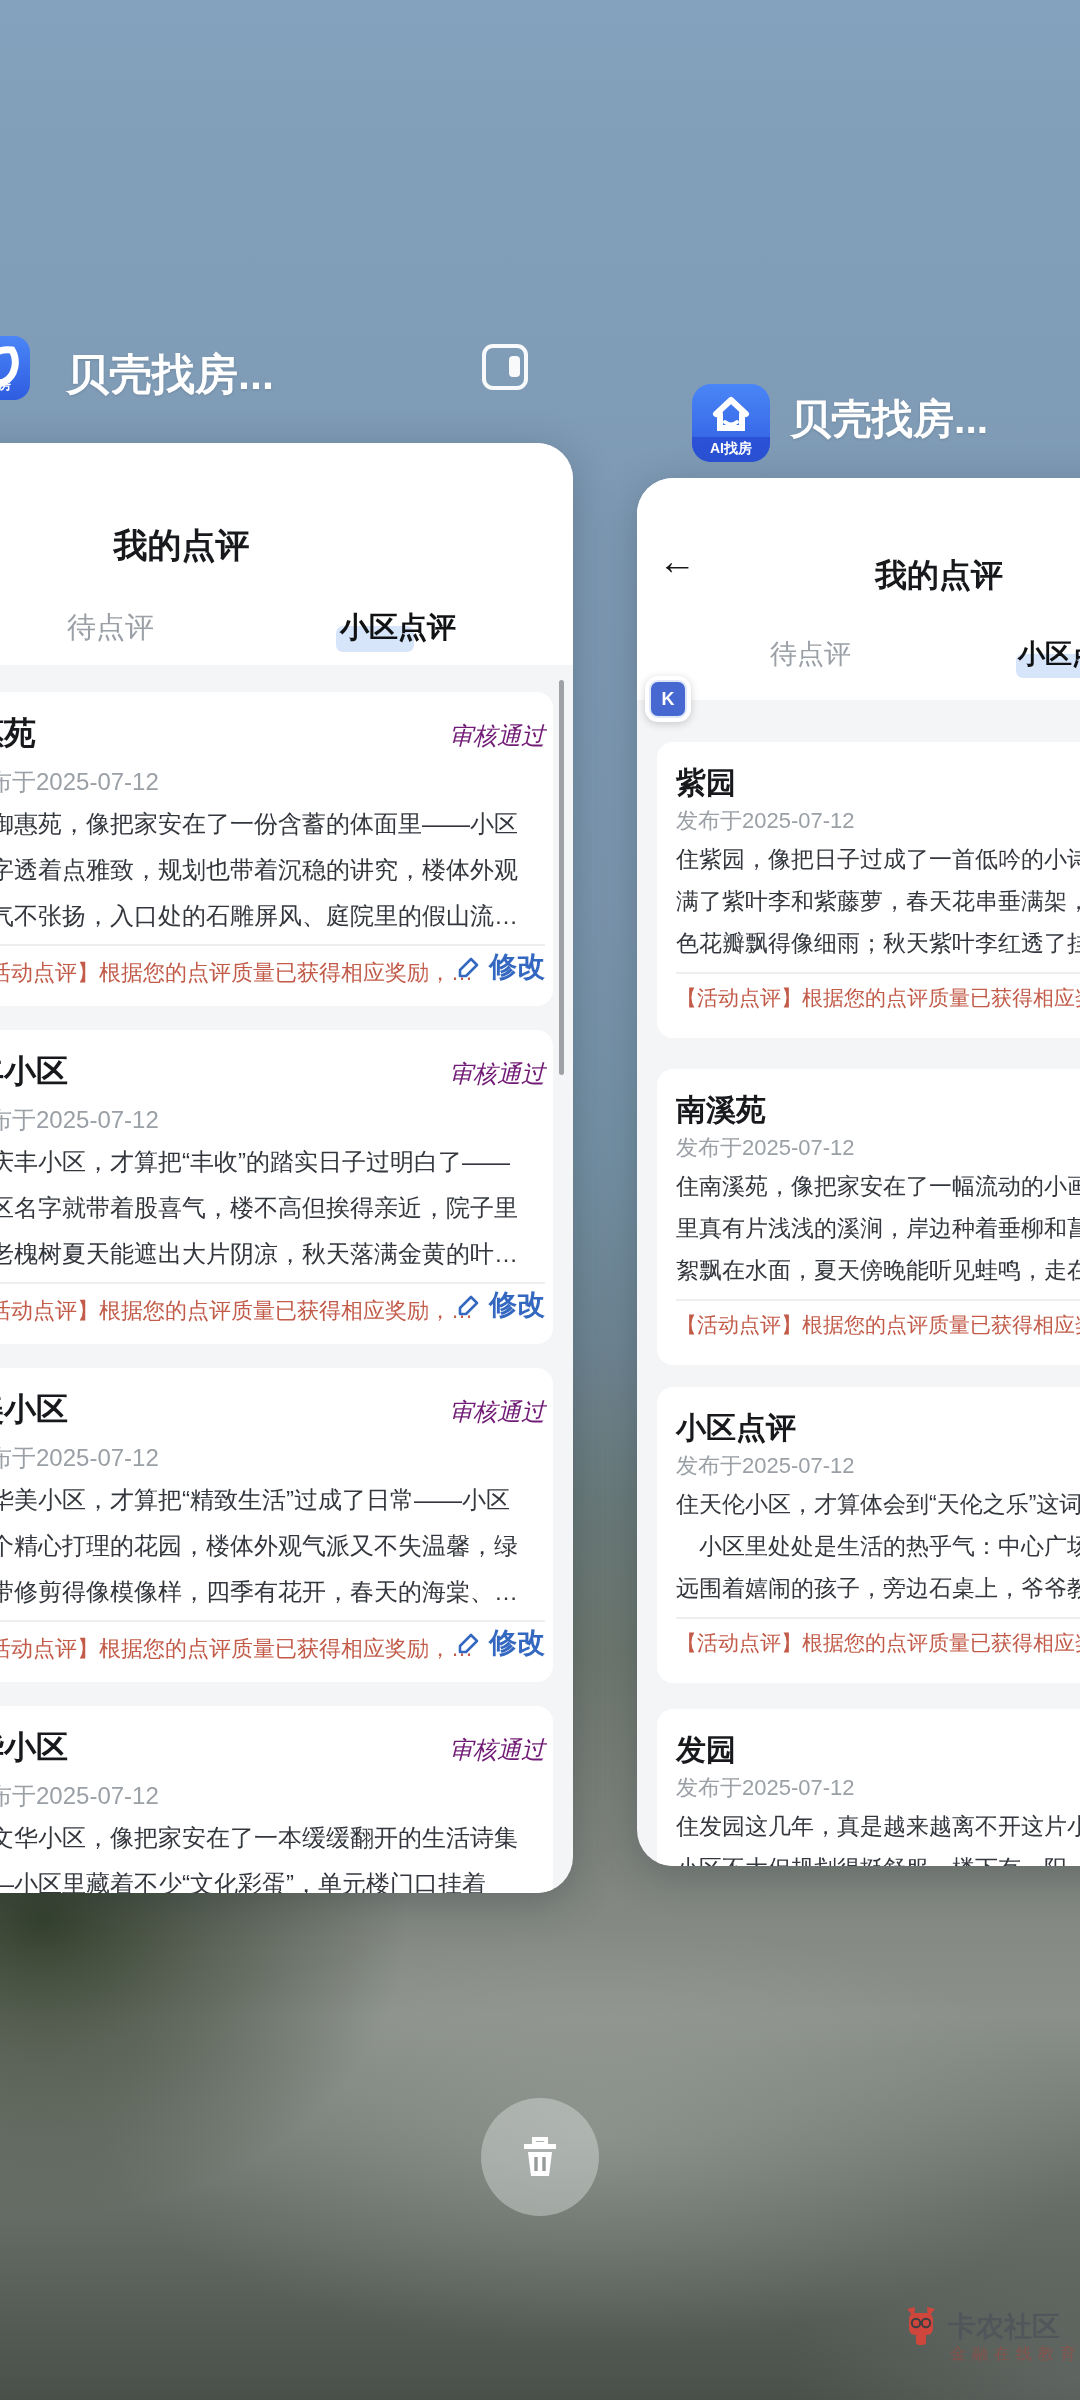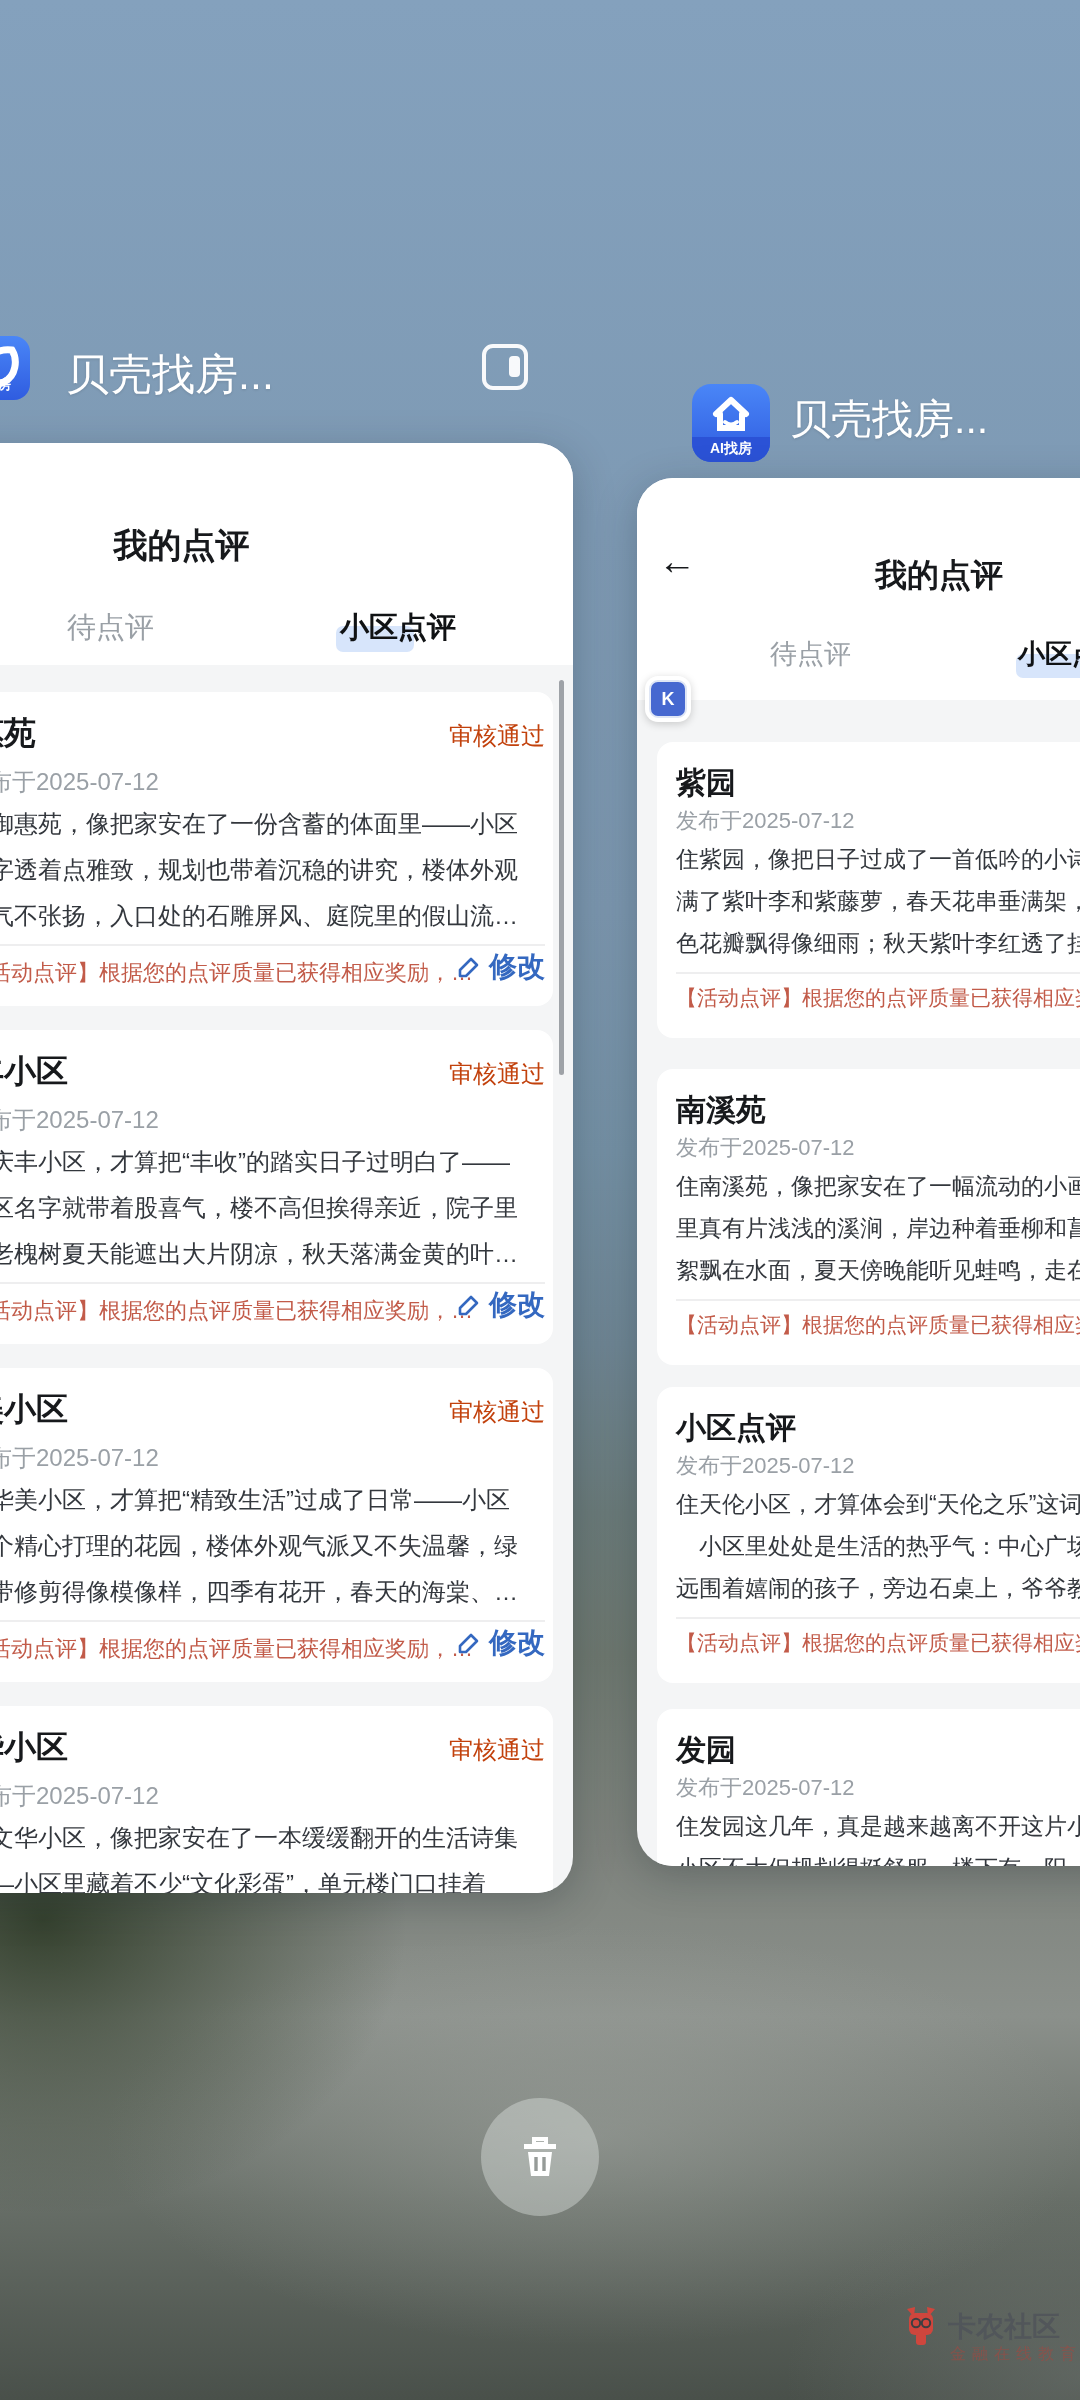--- a/index.html
+++ b/index.html
@@ -3,30 +3,30 @@
 <meta charset="utf-8">
 <style>
   html,body{margin:0;padding:0;background:#222;}
   #screen{position:relative;width:1080px;height:2400px;overflow:hidden;
     font-family:"Liberation Sans","DejaVu Sans",sans-serif;
     background:
       radial-gradient(ellipse 520px 420px at 4% 80%, rgba(34,48,26,.80), rgba(34,48,26,0) 70%),
       radial-gradient(ellipse 700px 300px at 55% 89%, rgba(176,180,176,.40), rgba(176,180,176,0) 70%),
       radial-gradient(ellipse 420px 260px at 100% 99%, rgba(110,116,112,.55), rgba(110,116,112,0) 70%),
       linear-gradient(180deg,#84a1bd 0%,#7e9ab4 22%,#7b96ae 38%,#7490a4 48%,#6e8593 56%,#6a7a79 63%,#6d776f 69%,#7e837d 77%,#8b908b 84%,#666d66 92%,#49504a 100%);}
-  .apptitle{position:absolute;color:#fff;font-weight:400;white-space:nowrap;text-shadow:0 1px 3px rgba(0,0,0,.12);}
+  .apptitle{position:absolute;color:#fff;font-weight:700;white-space:nowrap;text-shadow:0 1px 3px rgba(0,0,0,.12);}
   .card{position:absolute;background:#f4f5f6;border-radius:36px;overflow:hidden;box-shadow:0 10px 40px rgba(20,30,40,.25);}
   .card-header{position:absolute;left:0;right:0;top:0;height:222px;background:#fff;}
   .page-title{position:absolute;font-weight:700;color:#17191c;white-space:nowrap;}
   .tab{position:absolute;color:#9aa0a6;white-space:nowrap;z-index:2;}
   .tab.active{color:#101214;font-weight:700;}
   .tab-hl{position:absolute;background:#d7e5fb;border-radius:7px;z-index:1;}
   .item{position:absolute;background:#fff;border-radius:16px;}
   .t-title{position:absolute;font-weight:700;color:#17191c;white-space:nowrap;}
-  .t-status{position:absolute;color:#c2410c;white-space:nowrap;}
+  .t-status{position:absolute;color:#701a75;white-space:nowrap;font-style:italic;}
   .t-date{position:absolute;color:#9aa0a6;white-space:nowrap;}
   .t-line{position:absolute;color:#33373d;white-space:nowrap;}
   .t-div{position:absolute;height:2px;background:#eeeeef;}
   .t-act{position:absolute;color:#c25b49;white-space:nowrap;}
   .t-edit{position:absolute;color:#3468c0;font-weight:700;display:flex;align-items:center;gap:7px;white-space:nowrap;}
   .lc .t-title{font-size:32px;left:170px;top:20px;}
   .lc .t-status{font-size:24px;right:8px;top:28px;}
   .lc .t-date{font-size:24px;left:194px;top:74px;}
   .lc .t-line{font-size:24px;left:196px;}
   .lc .t-div{left:196px;right:8px;top:252px;}

